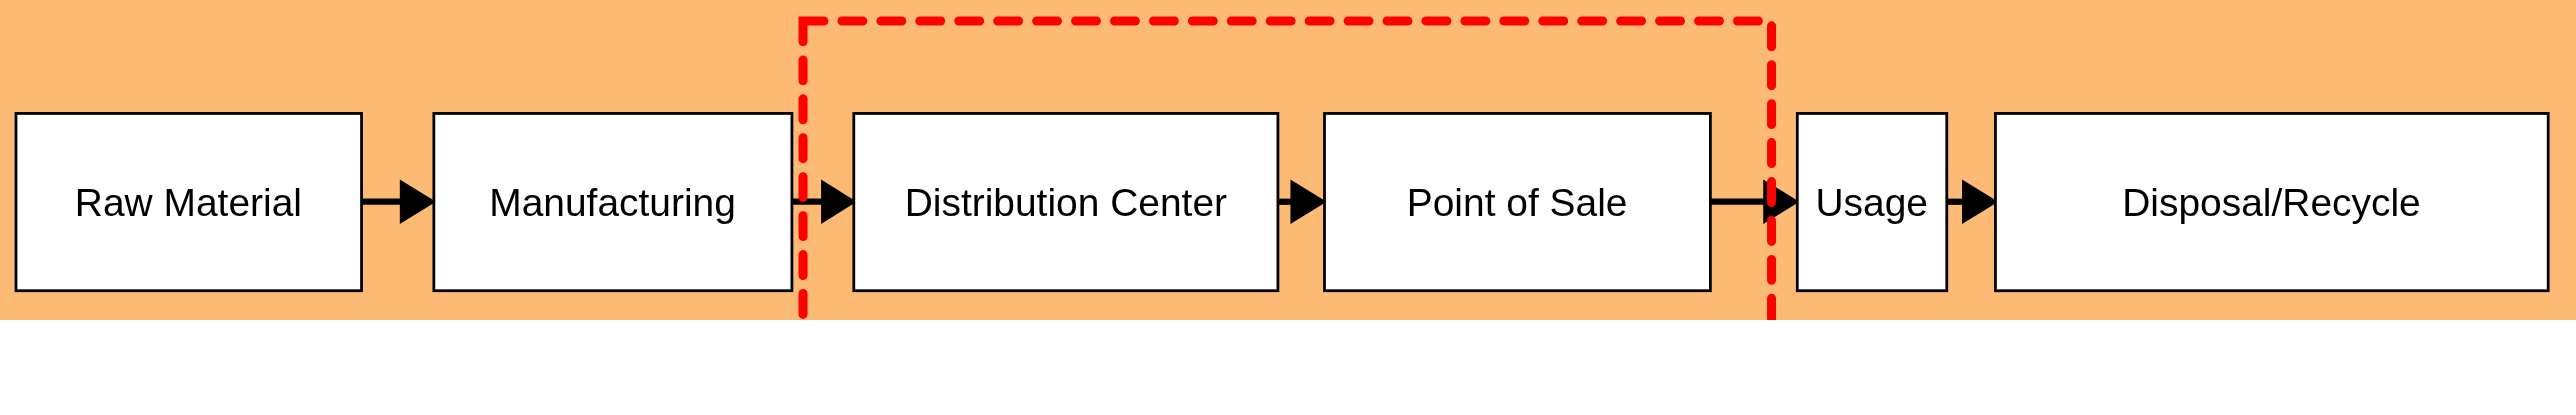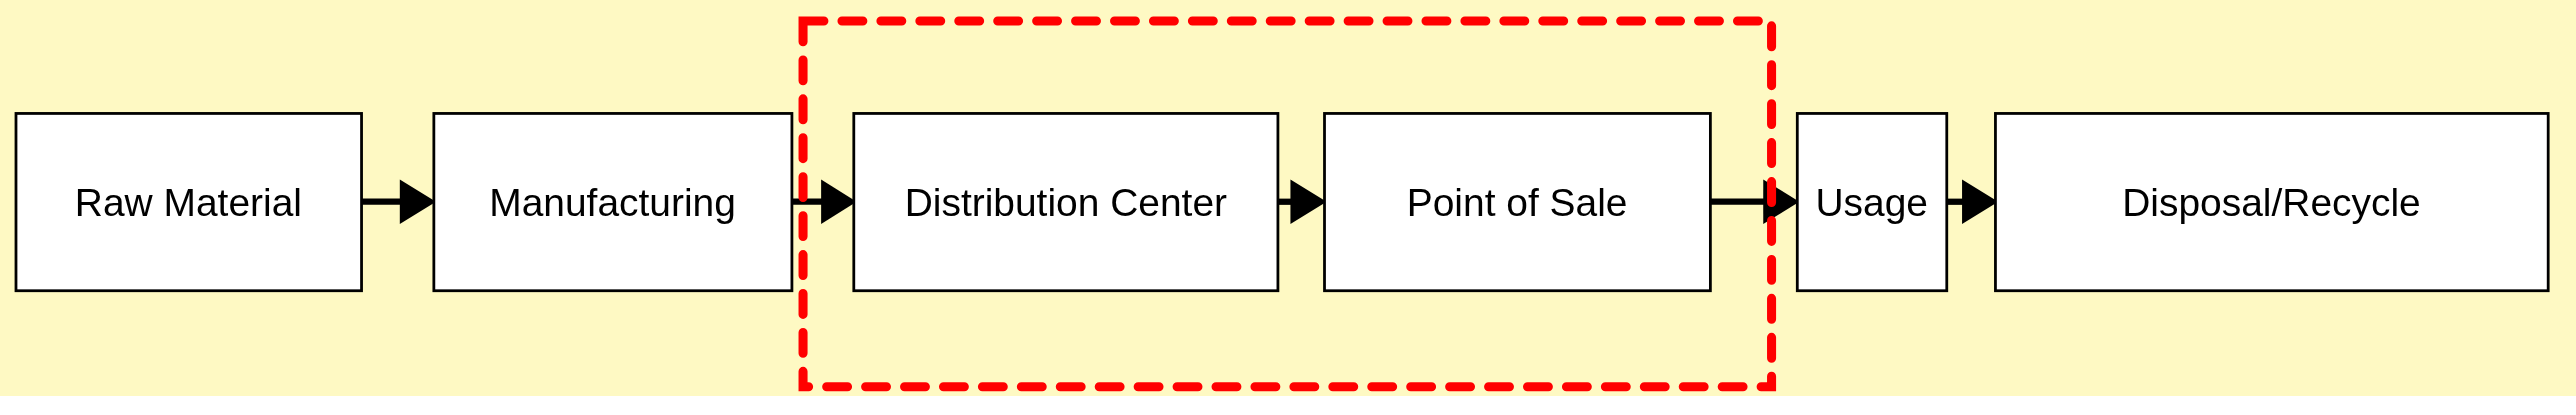--- a/index.html
+++ b/index.html
@@ -7,22 +7,22 @@
     margin: 0;
     padding: 0;
     background: #ffffff;
   }
   body {
     font-family: "Liberation Sans", "DejaVu Sans", sans-serif;
   }
   #canvas {
     position: relative;
     width: 2576px;
-    height: 396px;
-    background: #fef9c3;
+    height: 320px;
+    background: #fdba74;
     overflow: hidden;
   }
   
   #diagram-svg {
     position: absolute;
     left: 0;
     top: 0;
     width: 2576px;
     height: 416px;
     display: block;

